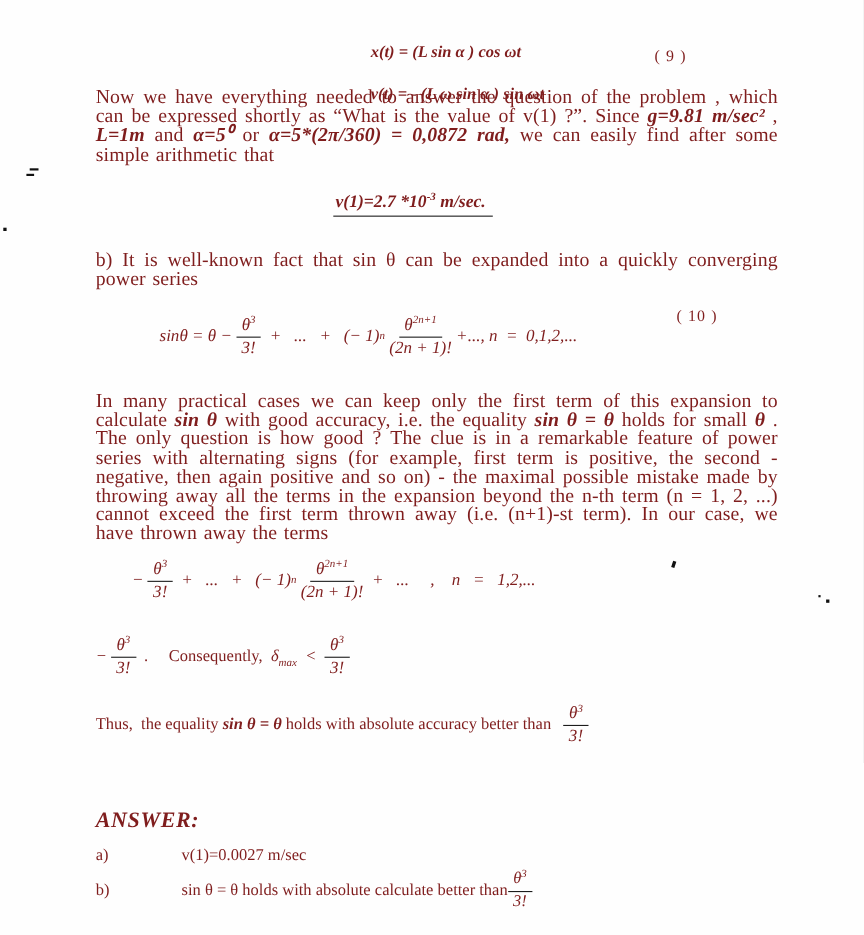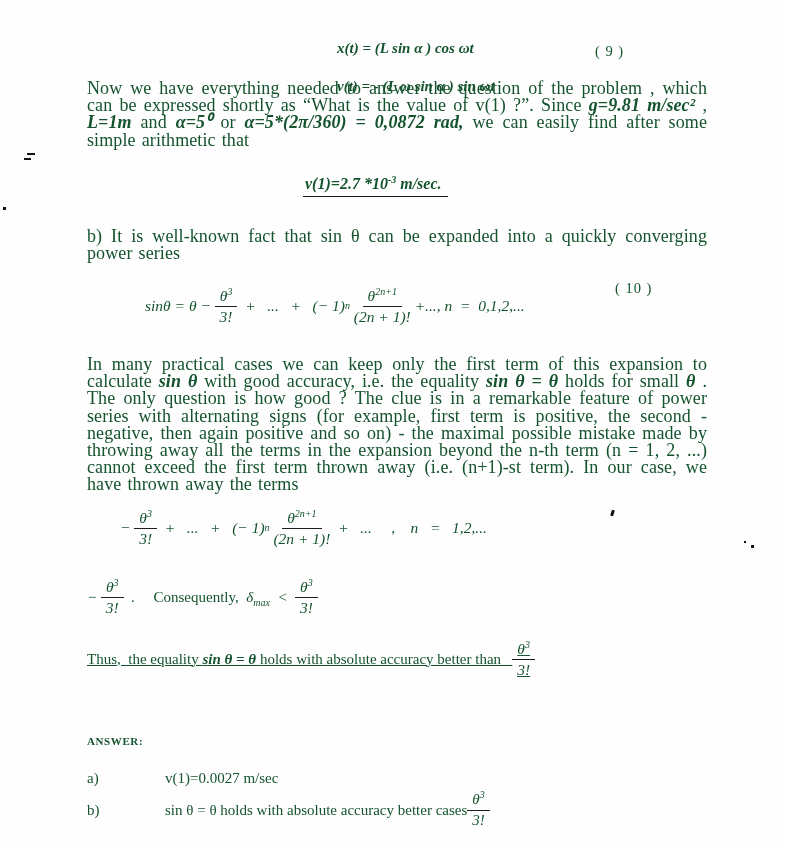--- a/index.html
+++ b/index.html
@@ -1,20 +1,20 @@
 <!DOCTYPE html>
 <html><head>
 <meta charset="utf-8">
 <style>
   html,body{margin:0;padding:0;background:#e9e9e9;}
   .page{
     position:relative;
     width:785px;height:850px;
     background:#fefefe;
-    color:#14532d;
+    color:#7f1d1d;
     font-family:"Liberation Serif", serif;
     overflow:hidden;
   }
   .para{
     position:absolute;
     font-size:18px;
     line-height:17.2px;
     text-align:justify;
     word-spacing:1.5px;
     letter-spacing:0.1px;
@@ -44,21 +44,21 @@
     padding:0 6px 3px 2px;
   }
   .textline{
     position:absolute;
     display:flex;align-items:center;
     font-size:15px;
   }
   .textline > span{white-space:pre;}
   .answer-heading{
     position:absolute;
-    font-weight:bold;font-size:11px;letter-spacing:0.6px;
+    font-weight:bold;font-size:20px;letter-spacing:0.6px;font-style:italic;
   }
   .answer-row{
     position:absolute;
     display:flex;align-items:center;
     font-size:15px;
   }
   .answer-row .lbl{width:78px;flex:0 0 78px;}
   .artifact{position:absolute;background:#111;}
   .a-dash1{left:27px;top:153px;width:8px;height:2px;}
   .a-dash2{left:24px;top:158px;width:7px;height:2px;}
@@ -136,40 +136,40 @@
     <span>  .     </span>
     <span>Consequently,  </span>
     <span class="it"><span>δ</span><sub>max</sub></span>
     <span class="it">  &lt;  </span>
     <span class="frac" style="font-size:15.5px;">
       <span class="num"><span>θ</span><sup>3</sup></span>
       <span class="den">3!</span>
     </span>
   </div>
 
-  <div class="textline" style="left:87px;top:636px;height:46px;text-decoration:underline;">
+  <div class="textline" style="left:87px;top:636px;height:46px;">
     <span>Thus,  the equality </span>
     <span class="bi">sin θ = θ</span>
     <span> holds with absolute accuracy better than   </span>
     <span class="frac" style="font-size:15.5px;">
       <span class="num"><span>θ</span><sup>3</sup></span>
       <span class="den">3!</span>
     </span>
   </div>
 
   <div class="answer-heading" style="left:87px;top:735px;">ANSWER:</div>
 
   <div class="answer-row" style="left:87px;top:768px;height:20px;">
     <span class="lbl">a)</span>
     <span>v(1)=0.0027 m/sec</span>
   </div>
 
   <div class="answer-row" style="left:87px;top:788px;height:44px;">
     <span class="lbl">b)</span>
-    <span>sin θ = θ holds with absolute accuracy better cases  </span>
+    <span>sin θ = θ holds with absolute calculate better than  </span>
     <span class="frac" style="font-size:15px;">
       <span class="num"><span>θ</span><sup>3</sup></span>
       <span class="den">3!</span>
     </span>
   </div>
 
   <div class="artifact a-dash1"></div>
   <div class="artifact a-dash2"></div>
   <div class="artifact a-dot1"></div>
   <div class="artifact a-apos"></div>

